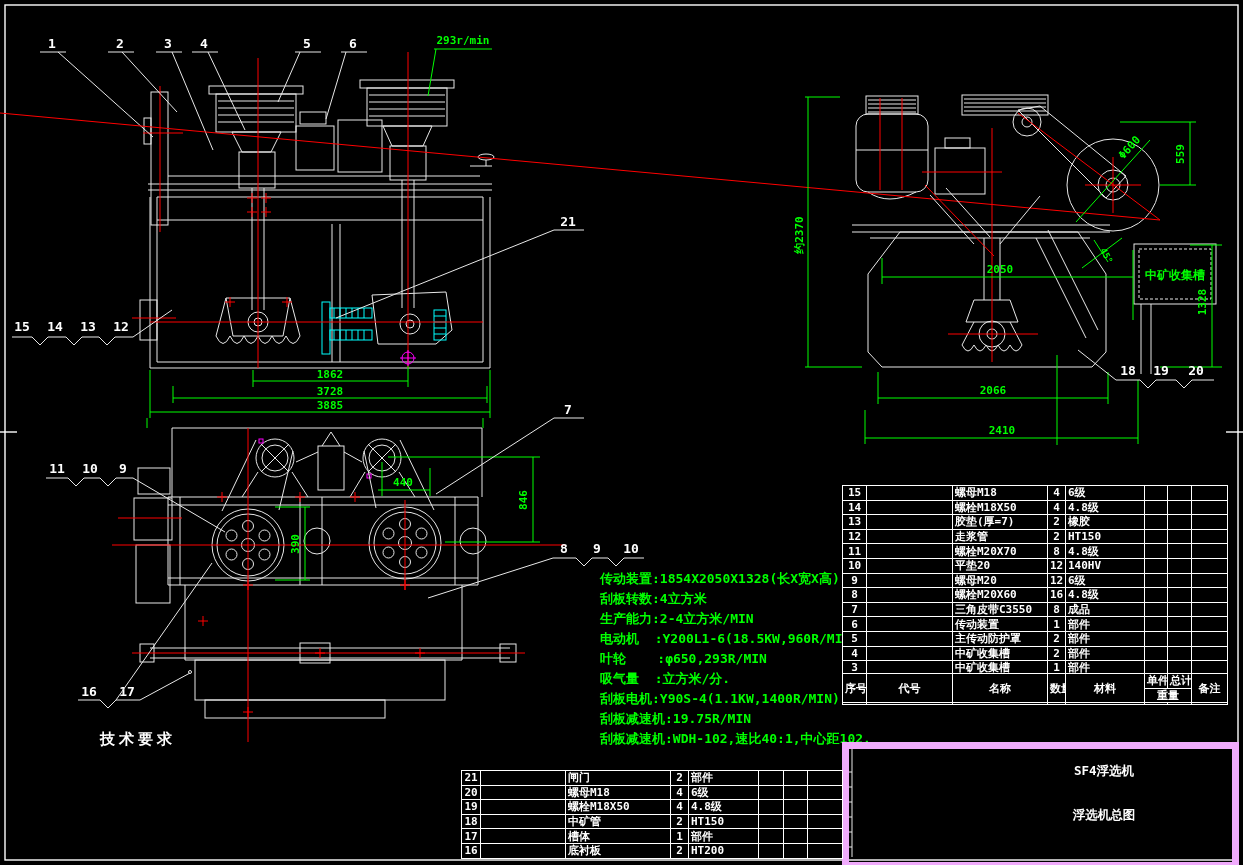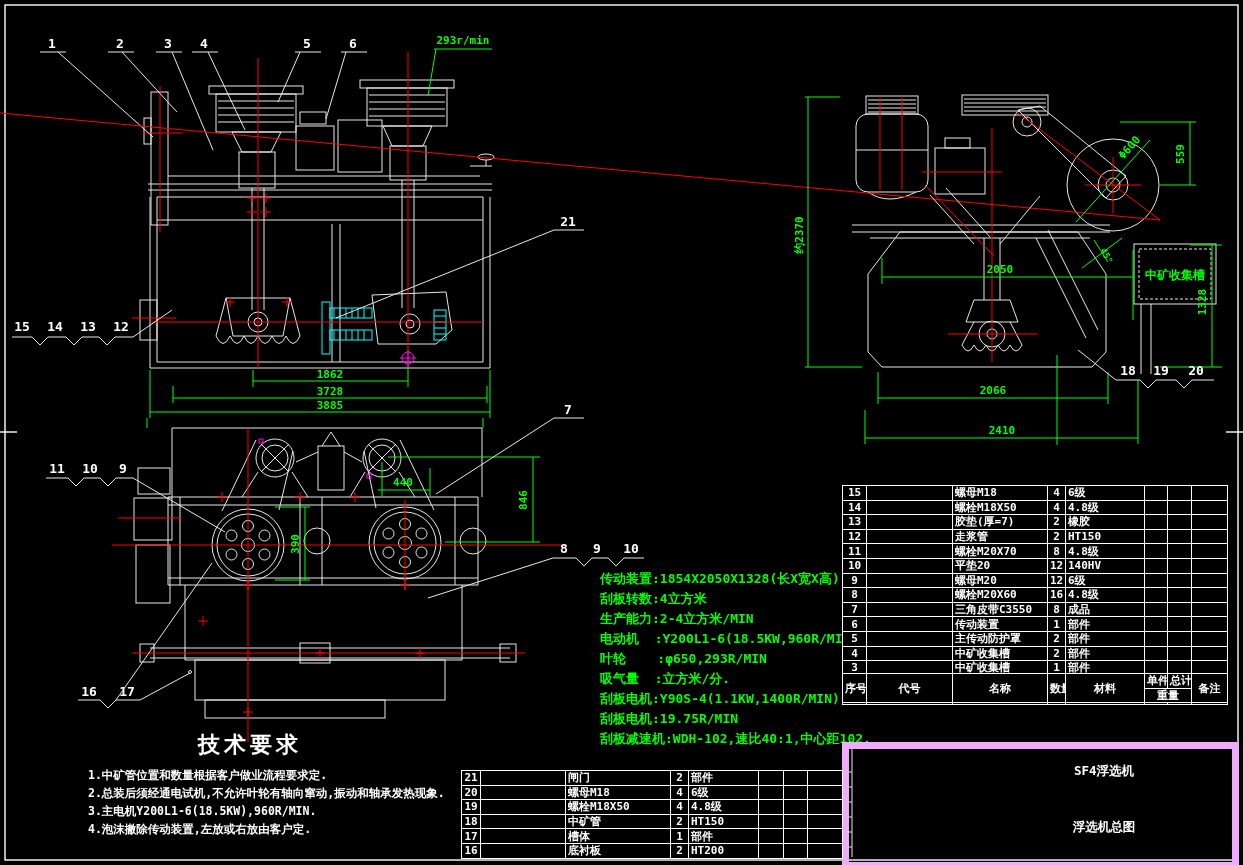--- a/index.html
+++ b/index.html
@@ -6,21 +6,21 @@
   .page{position:relative;width:1243px;height:865px;background:#000;overflow:hidden;
         font-family:"DejaVu Sans Mono","Liberation Mono",monospace;color:#fff;}
   svg{position:absolute;left:0;top:0;}
   svg line,svg path,svg rect,svg circle,svg ellipse,svg polygon{fill:none;stroke-width:1;}
   .w{stroke:#e8e8e8}.w2{stroke:#ffffff;stroke-width:1.4}.r{stroke:#ff0000}.g{stroke:#00ff00}
   .cy{stroke:#00ffff}.mg{stroke:#ff00ff}
   svg text{font-family:"DejaVu Sans Mono","Liberation Mono",monospace;font-weight:bold;}
   .tw{fill:#ffffff;font-size:13px}.tg{fill:#00ff00;font-size:11px}.tgs{fill:#00ff00;font-size:9px}
   .ov{position:absolute;}
   .specs{left:600px;top:569px;color:#00ff00;font-size:13px;font-weight:bold;line-height:20px;white-space:pre;}
-  .tech-title{left:100px;top:730px;width:300px;text-align:center;font-size:22px;font-weight:bold;letter-spacing:4px;}
+  .tech-title{left:100px;top:730px;width:300px;font-size:15px;font-weight:bold;letter-spacing:4px;}
   .tech-items{left:88px;top:766px;font-size:11.5px;font-weight:bold;line-height:18px;white-space:pre;}
   table.bom{border-collapse:collapse;table-layout:fixed;background:#000;}
   table.bom td{border:1px solid #fff;padding:0 2px;height:13.6px;line-height:13px;
                font-size:11px;font-weight:bold;color:#fff;overflow:hidden;white-space:nowrap;}
   table.bom td.num{text-align:center;padding:0;}
   table.hdr td{text-align:center;font-size:11px;}
   .tblock{border:7px solid #f0abfc;}
   .tb-text{position:absolute;left:190px;width:130px;text-align:center;font-size:12.5px;font-weight:bold;}
 </style>
 </head>
@@ -445,28 +445,24 @@
   </g>
 </svg>
 
 <div class="ov specs"><span>传动装置:1854X2050X1328(长X宽X高)</span>
 <span>刮板转数:4立方米</span>
 <span>生产能力:2-4立方米/MIN</span>
 <span>电动机  :Y200L1-6(18.5KW,960R/MIN)</span>
 <span>叶轮    :φ650,293R/MIN</span>
 <span>吸气量  :立方米/分.</span>
 <span>刮板电机:Y90S-4(1.1KW,1400R/MIN)</span>
-<span>刮板电机:19.75R/MIN</span>
+<span>刮板减速机:19.75R/MIN</span>
 <span>刮板减速机:WDH-102,速比40:1,中心距102.</span></div>
 
 <div class="ov tech-title">技术要求</div>
-<div class="ov tech-items"><span>1.中矿管位置和数量根据客户做业流程要求定.</span>
-<span>2.总装后须经通电试机,不允许叶轮有轴向窜动,振动和轴承发热现象.</span>
-<span>3.主电机Y200L1-6(18.5KW),960R/MIN.</span>
-<span>4.泡沫撇除传动装置,左放或右放由客户定.</span></div>
 
 <table class="bom ov" style="left:842px;top:485px;width:385px;">
   <colgroup>
         <col style="width:24px">
         <col style="width:86px">
         <col style="width:95px">
         <col style="width:18px">
         <col style="width:79px">
         <col style="width:23px">
         <col style="width:24px">
@@ -649,21 +645,21 @@
     <td rowspan="2">备注</td>
   </tr>
   <tr>
           <td colspan="2">重量</td>
         </tr>
 </tbody>
     </table>
 
 <div class="ov tblock" style="left:842px;top:742px;width:383px;height:113px;">
   <div class="tb-text" style="top:14px;">SF4浮选机</div>
-  <div class="tb-text" style="top:70px;">浮选机总图</div>
+  <div class="tb-text" style="top:58px;">浮选机总图</div>
 </div>
 
 <table class="bom ov" style="left:461px;top:770px;width:381px;">
   <colgroup>
         <col style="width:19px">
         <col style="width:85px">
         <col style="width:105px">
         <col style="width:18px">
         <col style="width:70px">
         <col style="width:25px">

